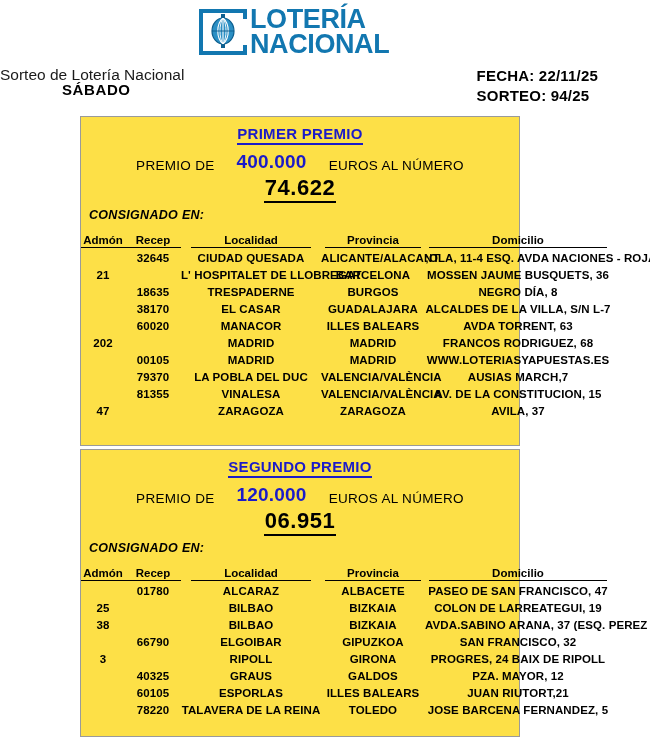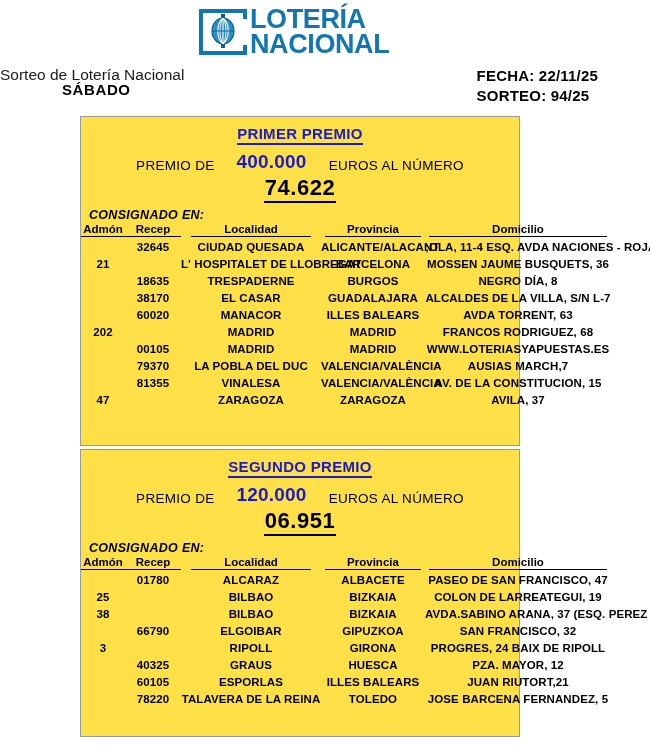--- a/index.html
+++ b/index.html
@@ -131,21 +131,21 @@
     font-style: italic;
     font-weight: bold;
     letter-spacing: 0.3px;
   }
 
   
   table.winners {
     width: 100%;
     border-collapse: collapse;
     table-layout: fixed;
-    margin-top: 1px;
+    margin-top: 12px;
   }
   table.winners th {
     font-size: 11.5px;
     font-weight: bold;
     padding: 0 0 1px 0;
     white-space: nowrap;
   }
   table.winners th .hdr {
     display: inline-block;
     border-bottom: 1.5px solid #000;
@@ -402,21 +402,21 @@
           <td class="admon ">3</td>
           <td class="recep "></td>
           <td class="localidad ">RIPOLL</td>
           <td class="provincia ">GIRONA</td>
           <td class="domicilio small">PROGRES, 24 BAIX DE RIPOLL</td>
         </tr>
         <tr>
           <td class="admon "></td>
           <td class="recep ">40325</td>
           <td class="localidad ">GRAUS</td>
-          <td class="provincia ">HUESCA</td>
+          <td class="provincia ">GALDOS</td>
           <td class="domicilio ">PZA. MAYOR, 12</td>
         </tr>
         <tr>
           <td class="admon "></td>
           <td class="recep ">60105</td>
           <td class="localidad ">ESPORLAS</td>
           <td class="provincia ">ILLES BALEARS</td>
           <td class="domicilio ">JUAN RIUTORT,21</td>
         </tr>
         <tr>

